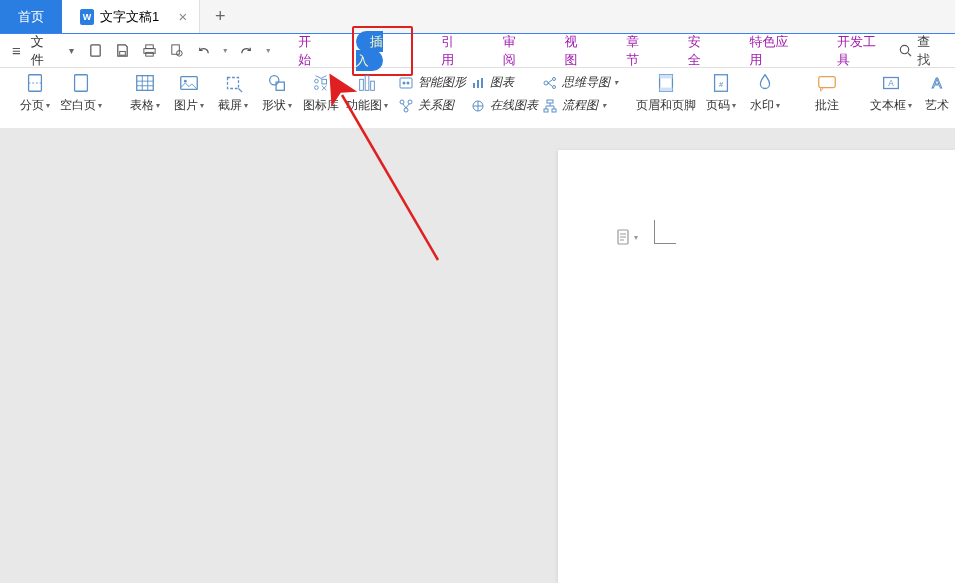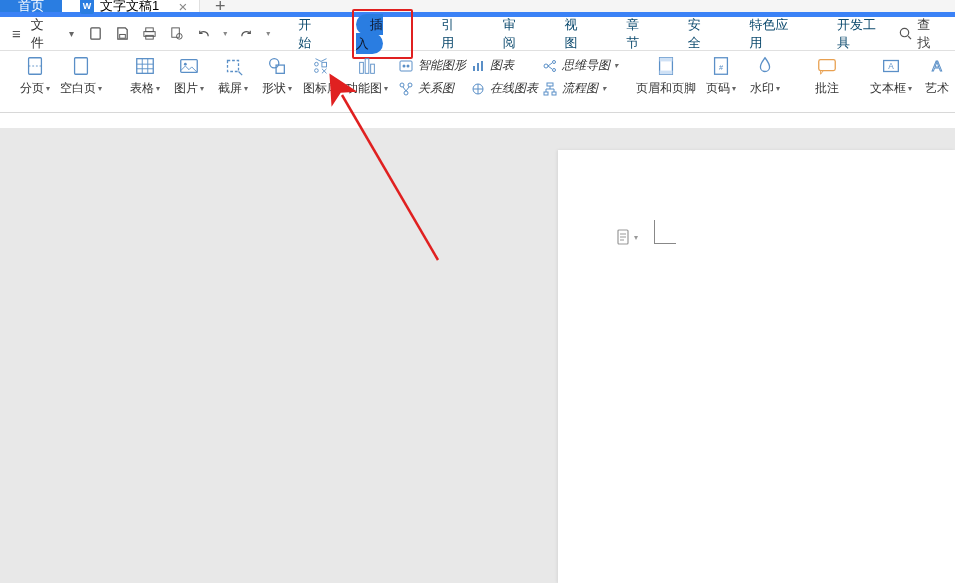--- a/index.html
+++ b/index.html
@@ -1,36 +1,36 @@
 <!DOCTYPE html>
 <html><head>
 <meta charset="utf-8">
 <style>
   * { margin: 0; padding: 0; box-sizing: border-box; font-family: "Microsoft YaHei", sans-serif; }
   body { width: 955px; height: 583px; overflow: hidden; background: #fff; position: relative; }
 
   
-  .tab-bar { display: flex; height: 17px; background: #f5f5f5; border-bottom: 5px solid #3b82f6; }
+  .tab-bar { display: flex; height: 34px; background: #f5f5f5; border-bottom: 1px solid #3b82f6; }
   .tab { display: flex; align-items: center; padding: 0 18px; font-size: 13px; cursor: pointer; position: relative; }
   .tab.home { background: #2a7de1; color: #fff; }
   .tab.doc { background: #fff; border-right: 1px solid #e0e0e0; padding-right: 40px; }
   .tab.doc .doc-icon { width: 14px; height: 16px; background: #2a7de1; border-radius: 2px; margin-right: 6px; display:inline-flex; align-items:center; justify-content:center; color:#fff; font-size:9px; font-weight:bold; }
   .tab.doc .close { position: absolute; right: 12px; font-size: 15px; color: #888; }
   .tab.new { width: 40px; justify-content: center; color: #666; font-size: 18px; }
 
   
   .menu-bar { display: flex; align-items: center; height: 34px; border-bottom: 1px solid #e0e0e0; padding: 0 12px; gap: 2px; }
   .menu-left { display: flex; align-items: center; gap: 10px; }
   .hamburger { font-size: 15px; color: #555; }
   .file-label { font-size: 13px; color: #333; margin-right: 4px; }
   .qat { display: flex; align-items: center; gap: 12px; margin-left: 4px; }
   .qat-icon { font-size: 14px; color: #555; }
   .menu-tabs { display: flex; align-items: center; margin-left: 18px; gap: 20px; }
-  .menu-tab { font-size: 13px; color: #0c4a6e; cursor: pointer; padding: 4px 8px; }
-  .menu-tab.active { background: #2a7de1; color: #0f172a; border-radius: 14px; padding: 3px 14px; }
+  .menu-tab { font-size: 13px; color: #a21caf; cursor: pointer; padding: 4px 8px; }
+  .menu-tab.active { background: #2a7de1; color: #fef9c3; border-radius: 14px; padding: 3px 14px; }
   .highlight-box { border: 2px solid #e02020; padding: 4px 2px; border-radius: 2px; }
   .search-area { margin-left: auto; display: flex; align-items: center; gap: 4px; font-size: 13px; color: #444; }
 
   
   .ribbon { display: flex; height: 62px; border-bottom: 1px solid #d8d8d8; padding: 4px 10px 0 10px; gap: 4px; align-items: flex-start; }
   .rb-group { display: flex; gap: 6px; padding: 0 6px; }
   .rb-sep { width: 1px; background: #e4e4e4; height: 48px; margin: 2px 2px 0 2px; }
   .rb-btn { display: flex; flex-direction: column; align-items: center; justify-content: flex-start; gap: 3px; font-size: 12px; color: #333; min-width: 38px; cursor: pointer; }
   .rb-btn .ic { width: 22px; height: 22px; display: flex; align-items: center; justify-content: center; }
   .rb-btn .lbl { display: flex; align-items: center; gap: 2px; white-space: nowrap; text-align: center; }

